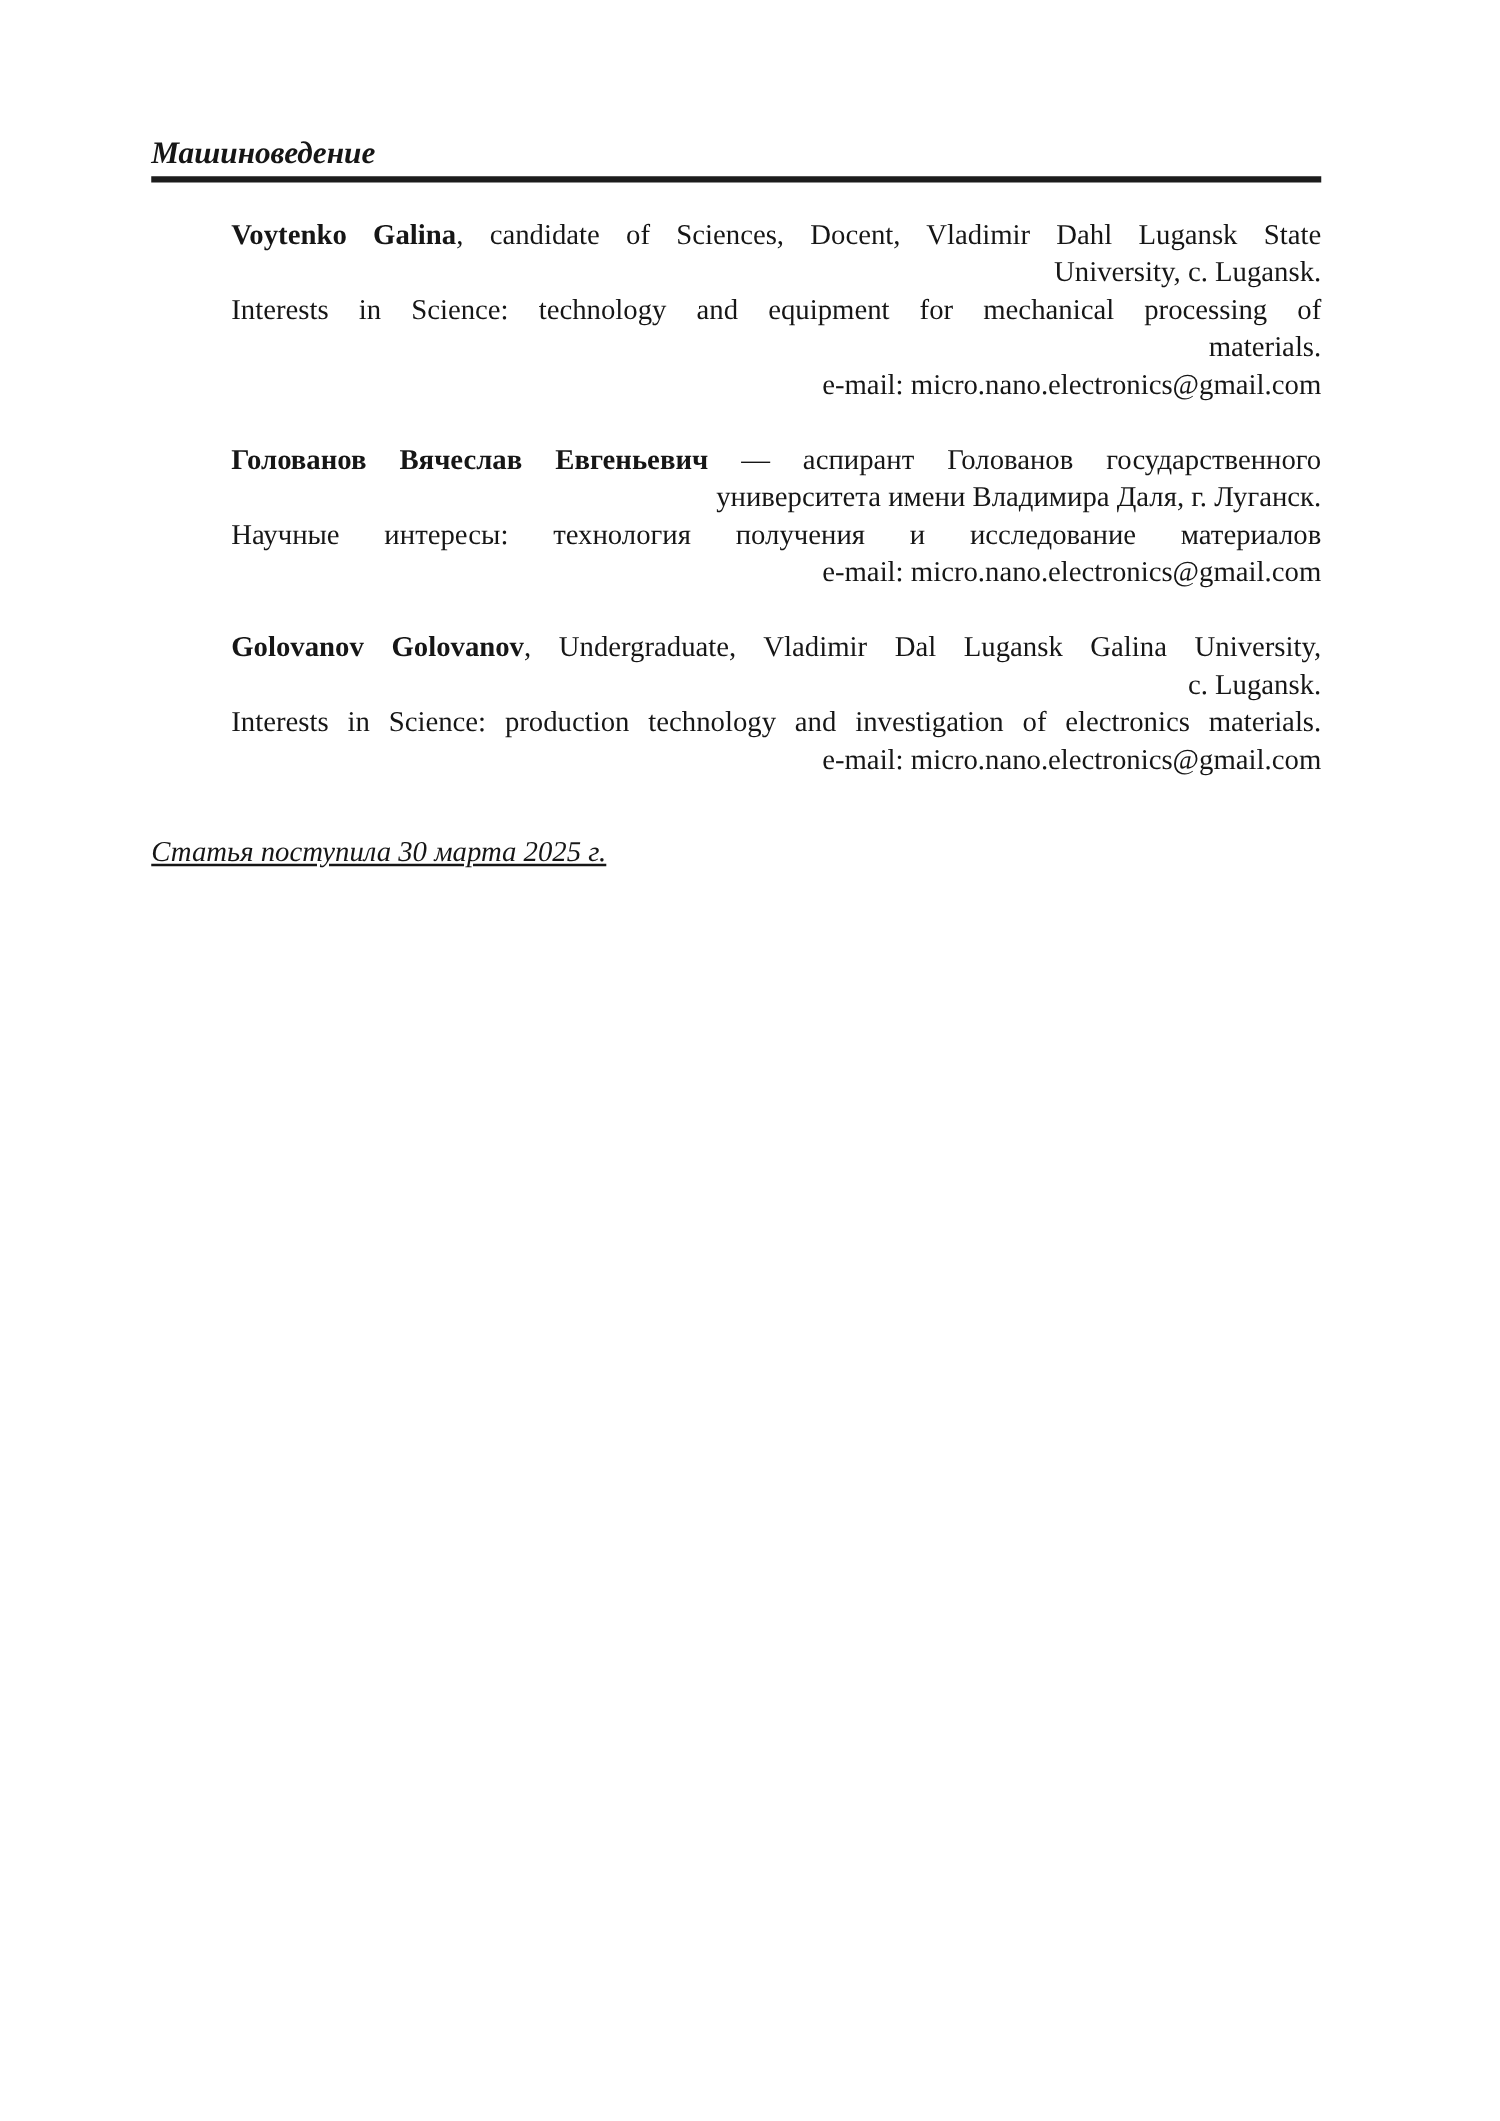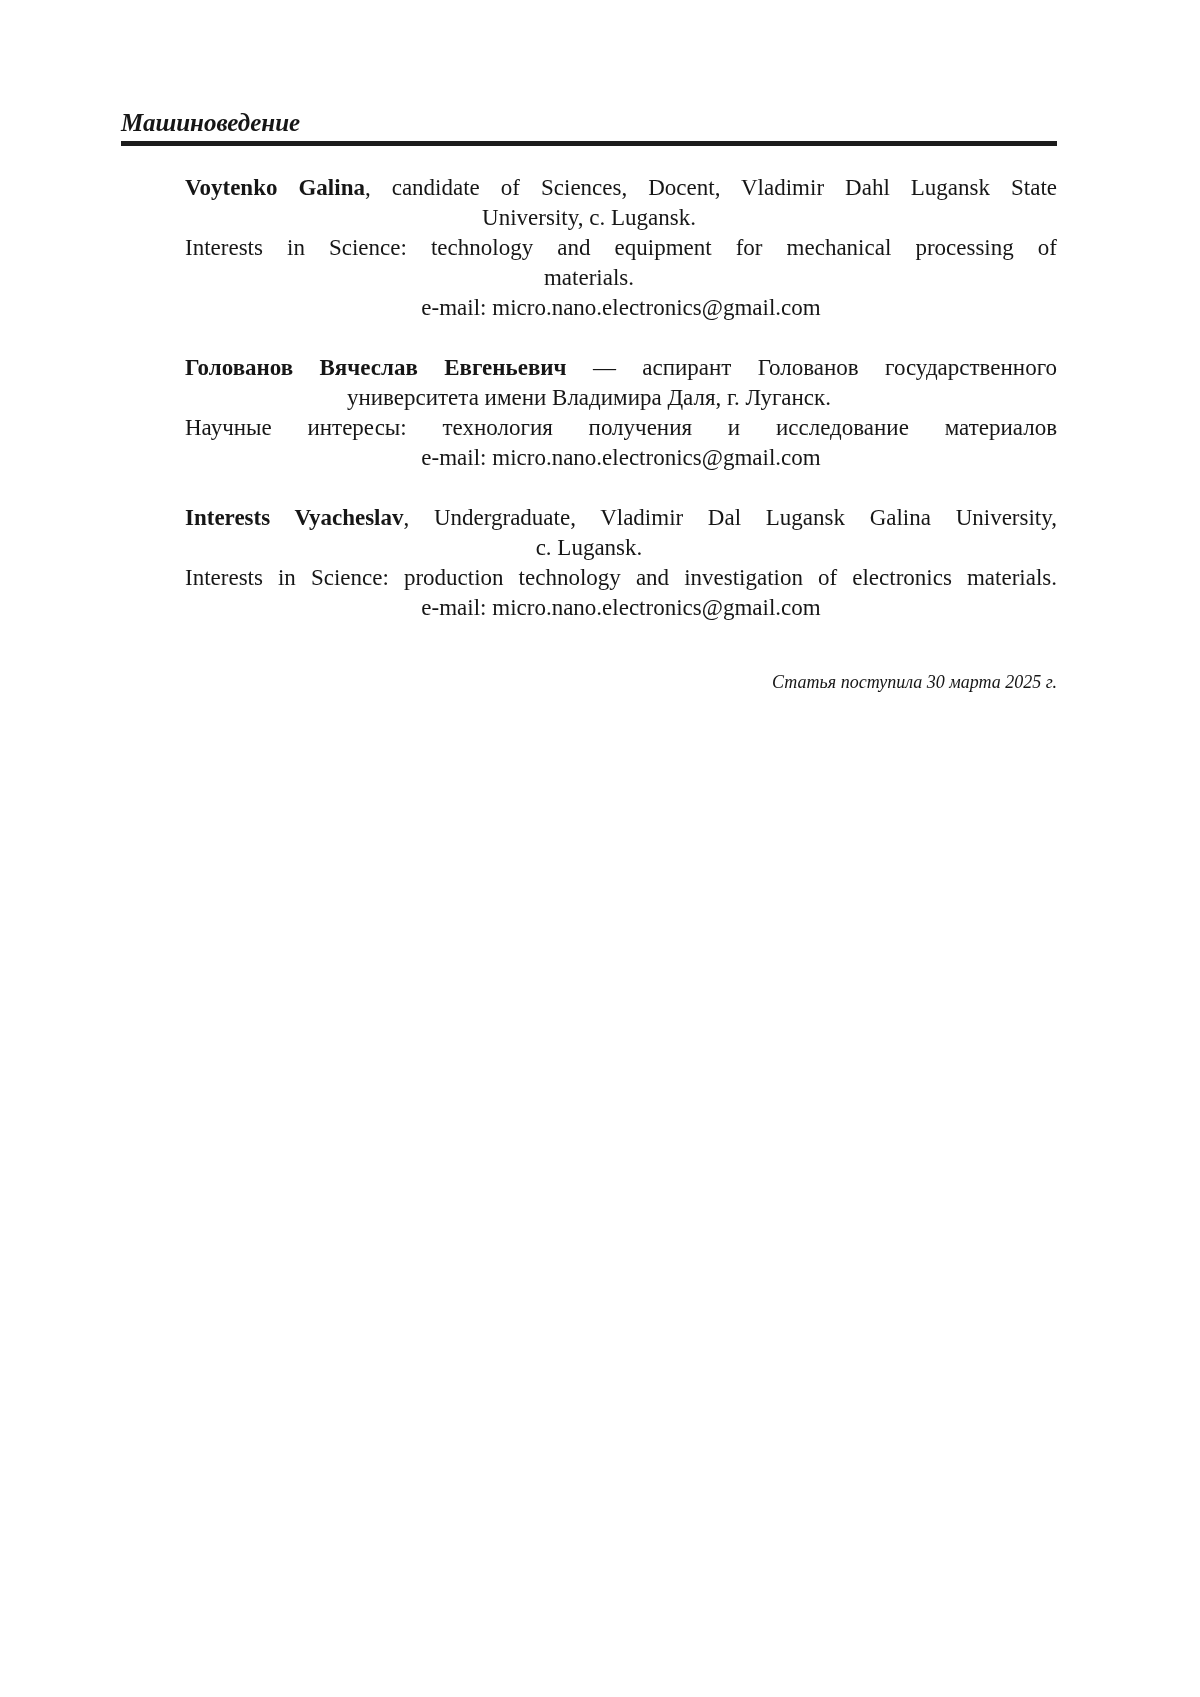--- a/index.html
+++ b/index.html
@@ -30,33 +30,33 @@
     font-style: italic;
     padding-bottom: 3px;
     border-bottom: 5px solid #1c1c1c;
   }
   .first-block { margin-top: 27px; }
   .author-block + .author-block { margin-top: 30px; }
   .line {
     font-size: 23px;
     line-height: 30px;
     white-space: nowrap;
-    text-align: center;
+    text-align: right;
   }
   .just {
     text-align: justify;
     text-align-last: justify;
   }
   .indent { padding-left: 64px; }
   .received-note {
     margin-top: 44px;
-    font-size: 18px;
+    font-size: 23px;
     line-height: 30px;
     font-style: italic;
-    text-align: right;
+    text-decoration: underline;
   }
   .page-number {
     position: absolute;
     left: 121px;
     top: 1541px;
     width: 936px;
     font-size: 19px;
     line-height: 30px;
     text-align: left;
   }
@@ -100,21 +100,21 @@
       <div class="line just indent">
         <span>Научные интересы: технология получения и исследование материалов</span>
       </div>
       <div class="line indent">
         <span>e-mail: micro.nano.electronics@gmail.com</span>
       </div>
     </div>
 
     <div class="author-block">
       <div class="line just indent">
-        <b>Interests Vyacheslav</b><span>, Undergraduate, Vladimir Dal Lugansk Galina University,</span>
+        <b>Golovanov Golovanov</b><span>, Undergraduate, Vladimir Dal Lugansk Galina University,</span>
       </div>
       <div class="line">
         <span>c. Lugansk.</span>
       </div>
       <div class="line just indent">
         <span>Interests in Science: production technology and investigation of electronics materials.</span>
       </div>
       <div class="line indent">
         <span>e-mail: micro.nano.electronics@gmail.com</span>
       </div>

